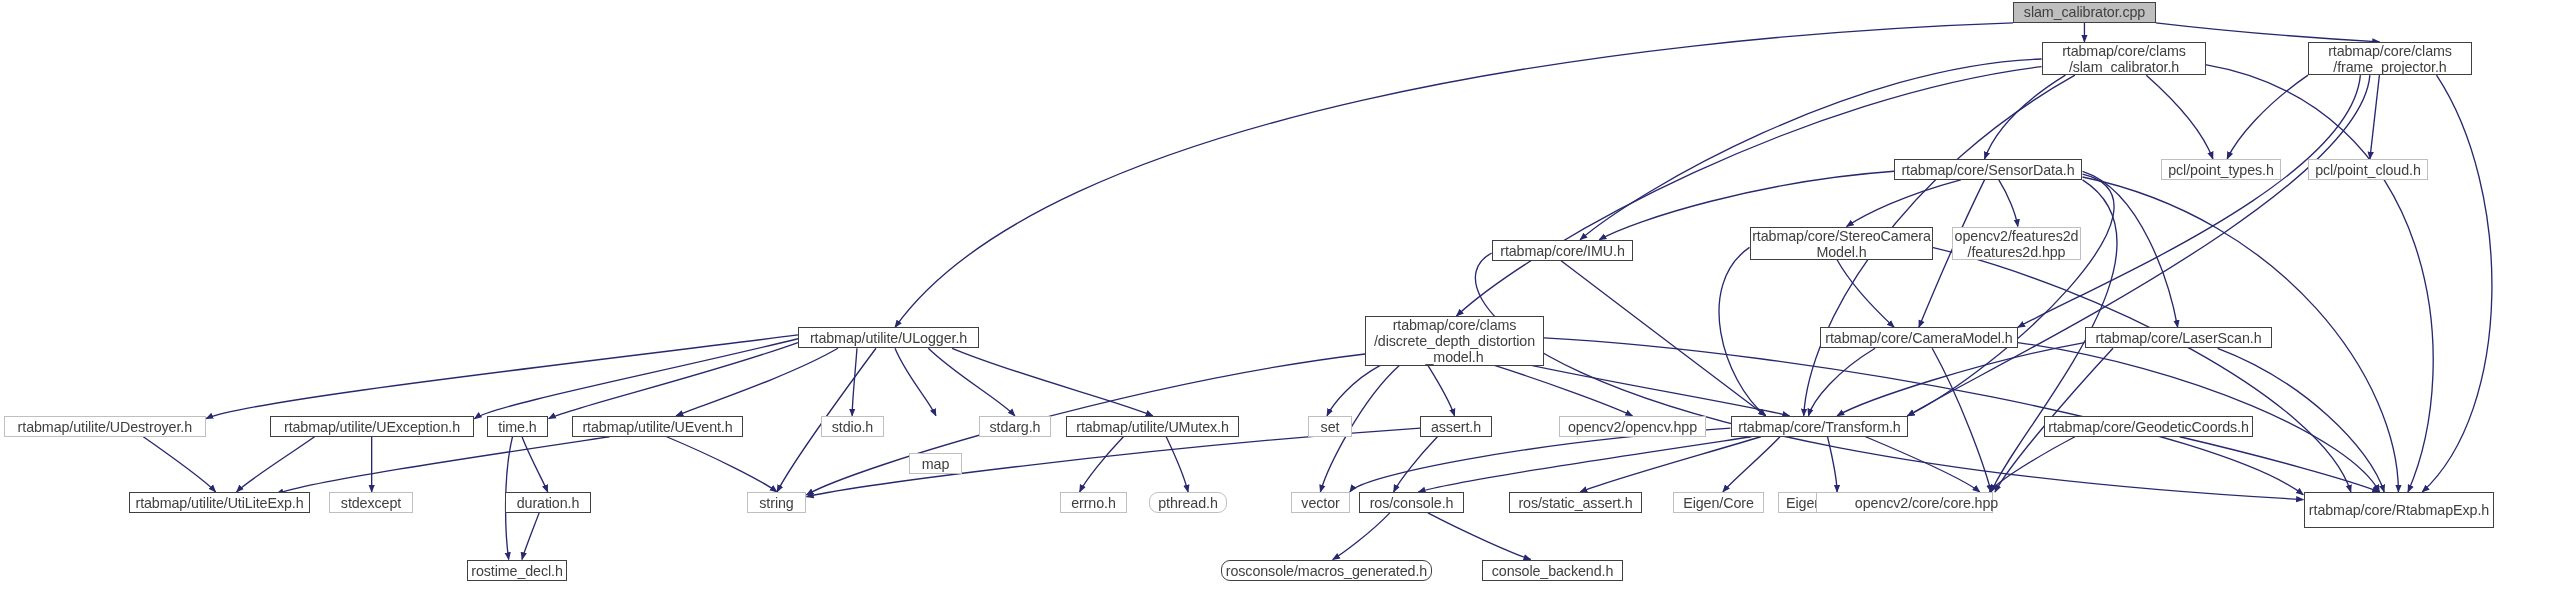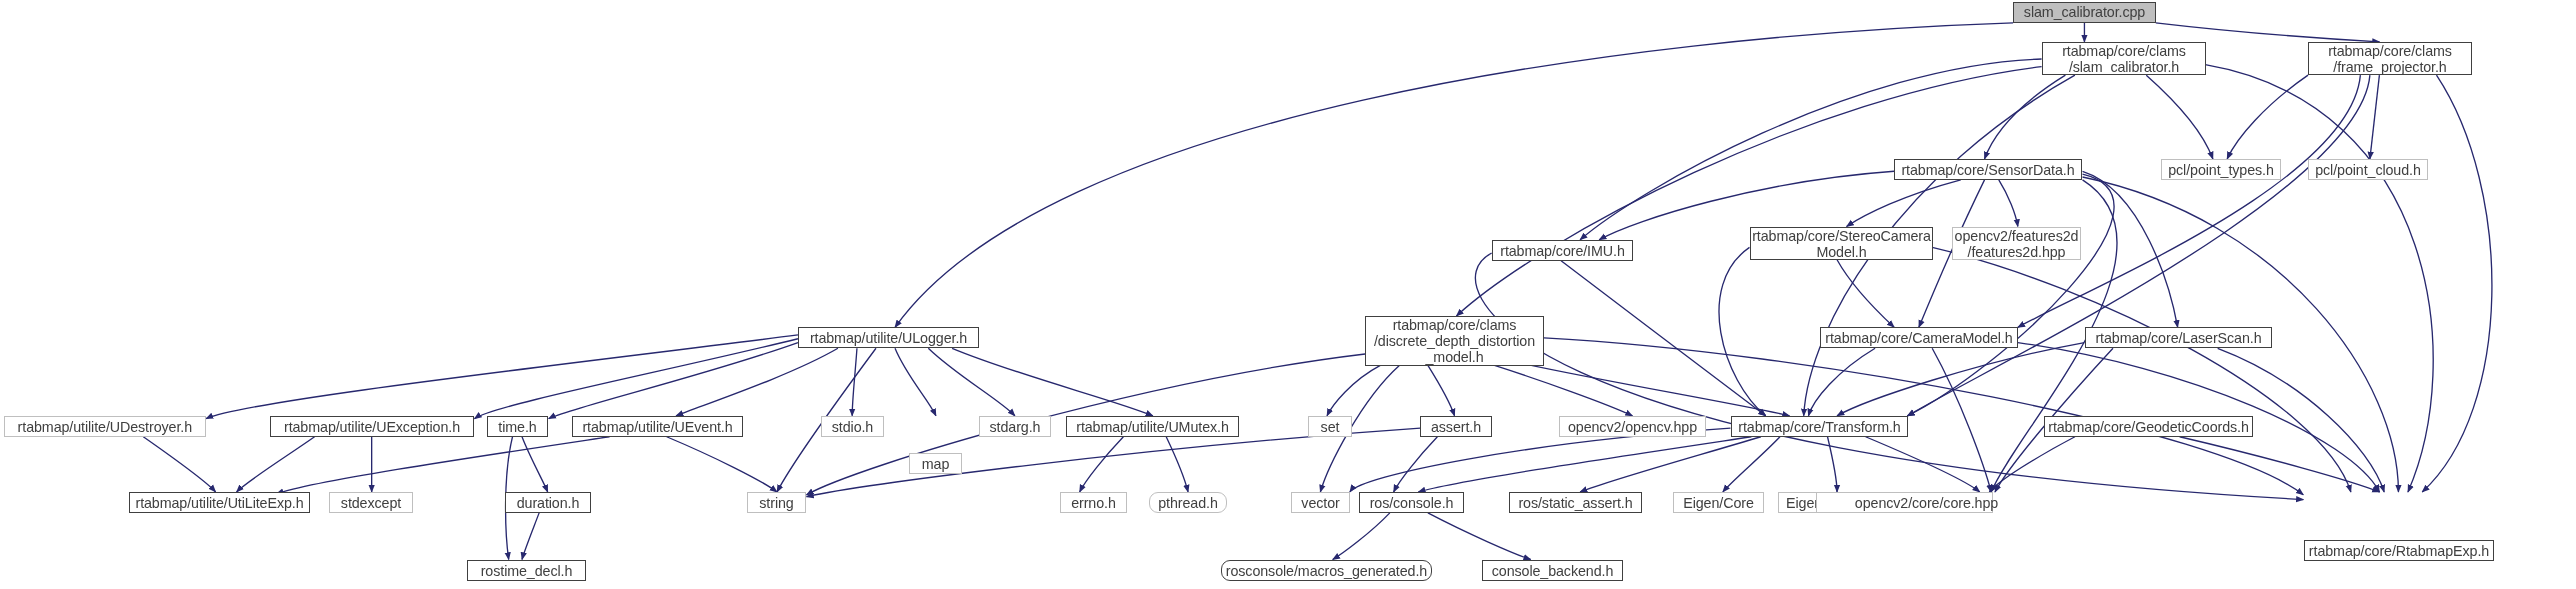--- a/index.html
+++ b/index.html
@@ -172,19 +172,19 @@
       <div class="node strong" style="left: 505px; top: 492px; width: 86px; height: 21px; border-color: rgb(64, 64, 64);"><span>duration.h</span></div>
       <div class="node weak" style="left: 747px; top: 492px; width: 59px; height: 21px; border-color: rgb(191, 191, 191);"><span>string</span></div>
       <div class="node weak" style="left: 1060px; top: 492px; width: 67px; height: 21px; border-color: rgb(191, 191, 191);"><span>errno.h</span></div>
       <div class="node weak" style="left: 1149px; top: 492px; width: 78px; height: 21px; border-color: rgb(191, 191, 191); border-radius: 9px;"><span>pthread.h</span></div>
       <div class="node weak" style="left: 1291px; top: 492px; width: 59px; height: 21px; border-color: rgb(191, 191, 191);"><span>vector</span></div>
       <div class="node strong" style="left: 1359px; top: 492px; width: 105px; height: 21px; border-color: rgb(64, 64, 64);"><span>ros/console.h</span></div>
       <div class="node strong" style="left: 1509px; top: 492px; width: 133px; height: 21px; border-color: rgb(64, 64, 64);"><span>ros/static_assert.h</span></div>
       <div class="node weak" style="left: 1673px; top: 492px; width: 91px; height: 21px; border-color: rgb(191, 191, 191);"><span>Eigen/Core</span></div>
       <div class="node weak" style="left: 1778px; top: 492px; width: 118px; height: 21px; border-color: rgb(191, 191, 191); justify-content: center;"><span>Eigen/Geometry</span></div>
       <div class="node weak" style="left: 1816px; top: 492px; width: 177px; height: 21px; border-color: rgb(191, 191, 191); padding-left: 44px;"><span>opencv2/core/core.hpp</span></div>
-      <div class="node strong" style="left: 2304px; top: 492px; width: 190px; height: 21px; border-color: rgb(64, 64, 64); margin-top: 48px;"><span>rtabmap/core/RtabmapExp.h</span></div>
-      <div class="node strong" style="left: 467px; top: 560px; width: 119px; height: 21px; border-color: rgb(64, 64, 64);"><span>rostime_decl.h</span></div>
+      <div class="node strong" style="left: 2304px; top: 492px; width: 190px; height: 36px; border-color: rgb(64, 64, 64);"><span>rtabmap/core/RtabmapExp.h</span></div>
+      <div class="node strong" style="left: 467px; top: 560px; width: 100px; height: 21px; border-color: rgb(64, 64, 64);"><span>rostime_decl.h</span></div>
       <div class="node strong" style="left: 1221px; top: 560px; width: 211px; height: 21px; border-color: rgb(64, 64, 64); border-radius: 9px;"><span>rosconsole/macros_generated.h</span></div>
       <div class="node strong" style="left: 1482px; top: 560px; width: 141px; height: 21px; border-color: rgb(64, 64, 64);"><span>console_backend.h</span></div>
     </div>
 </div>
 
 
 </body></html>

